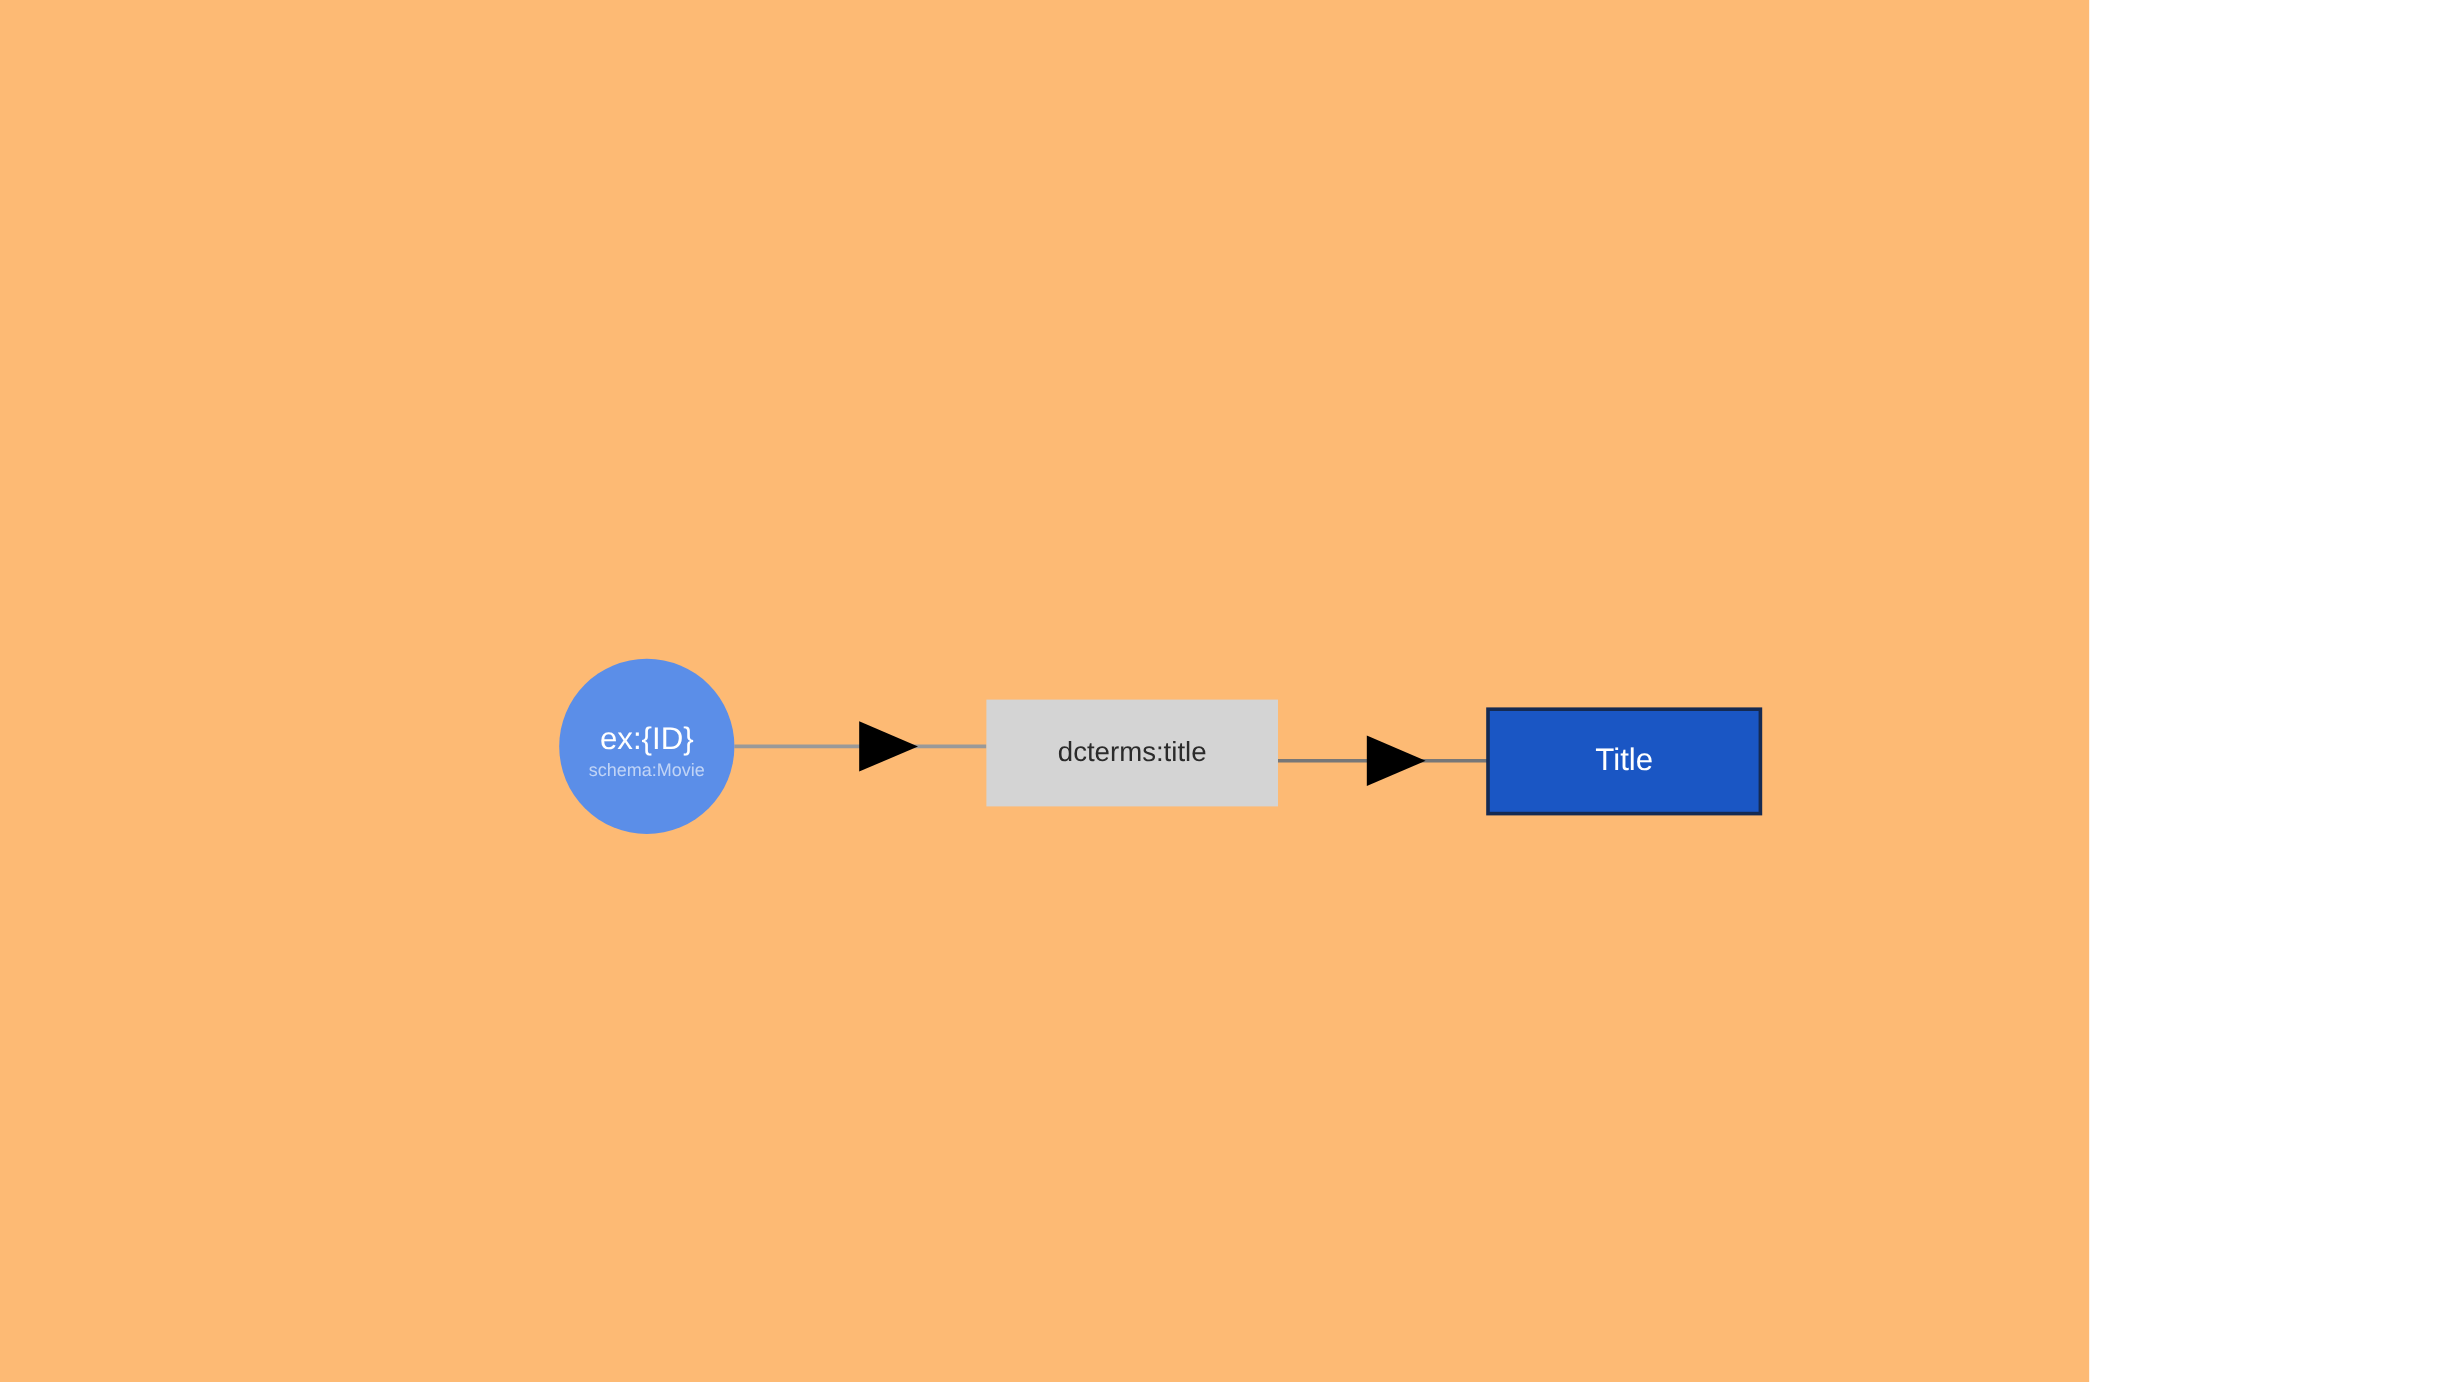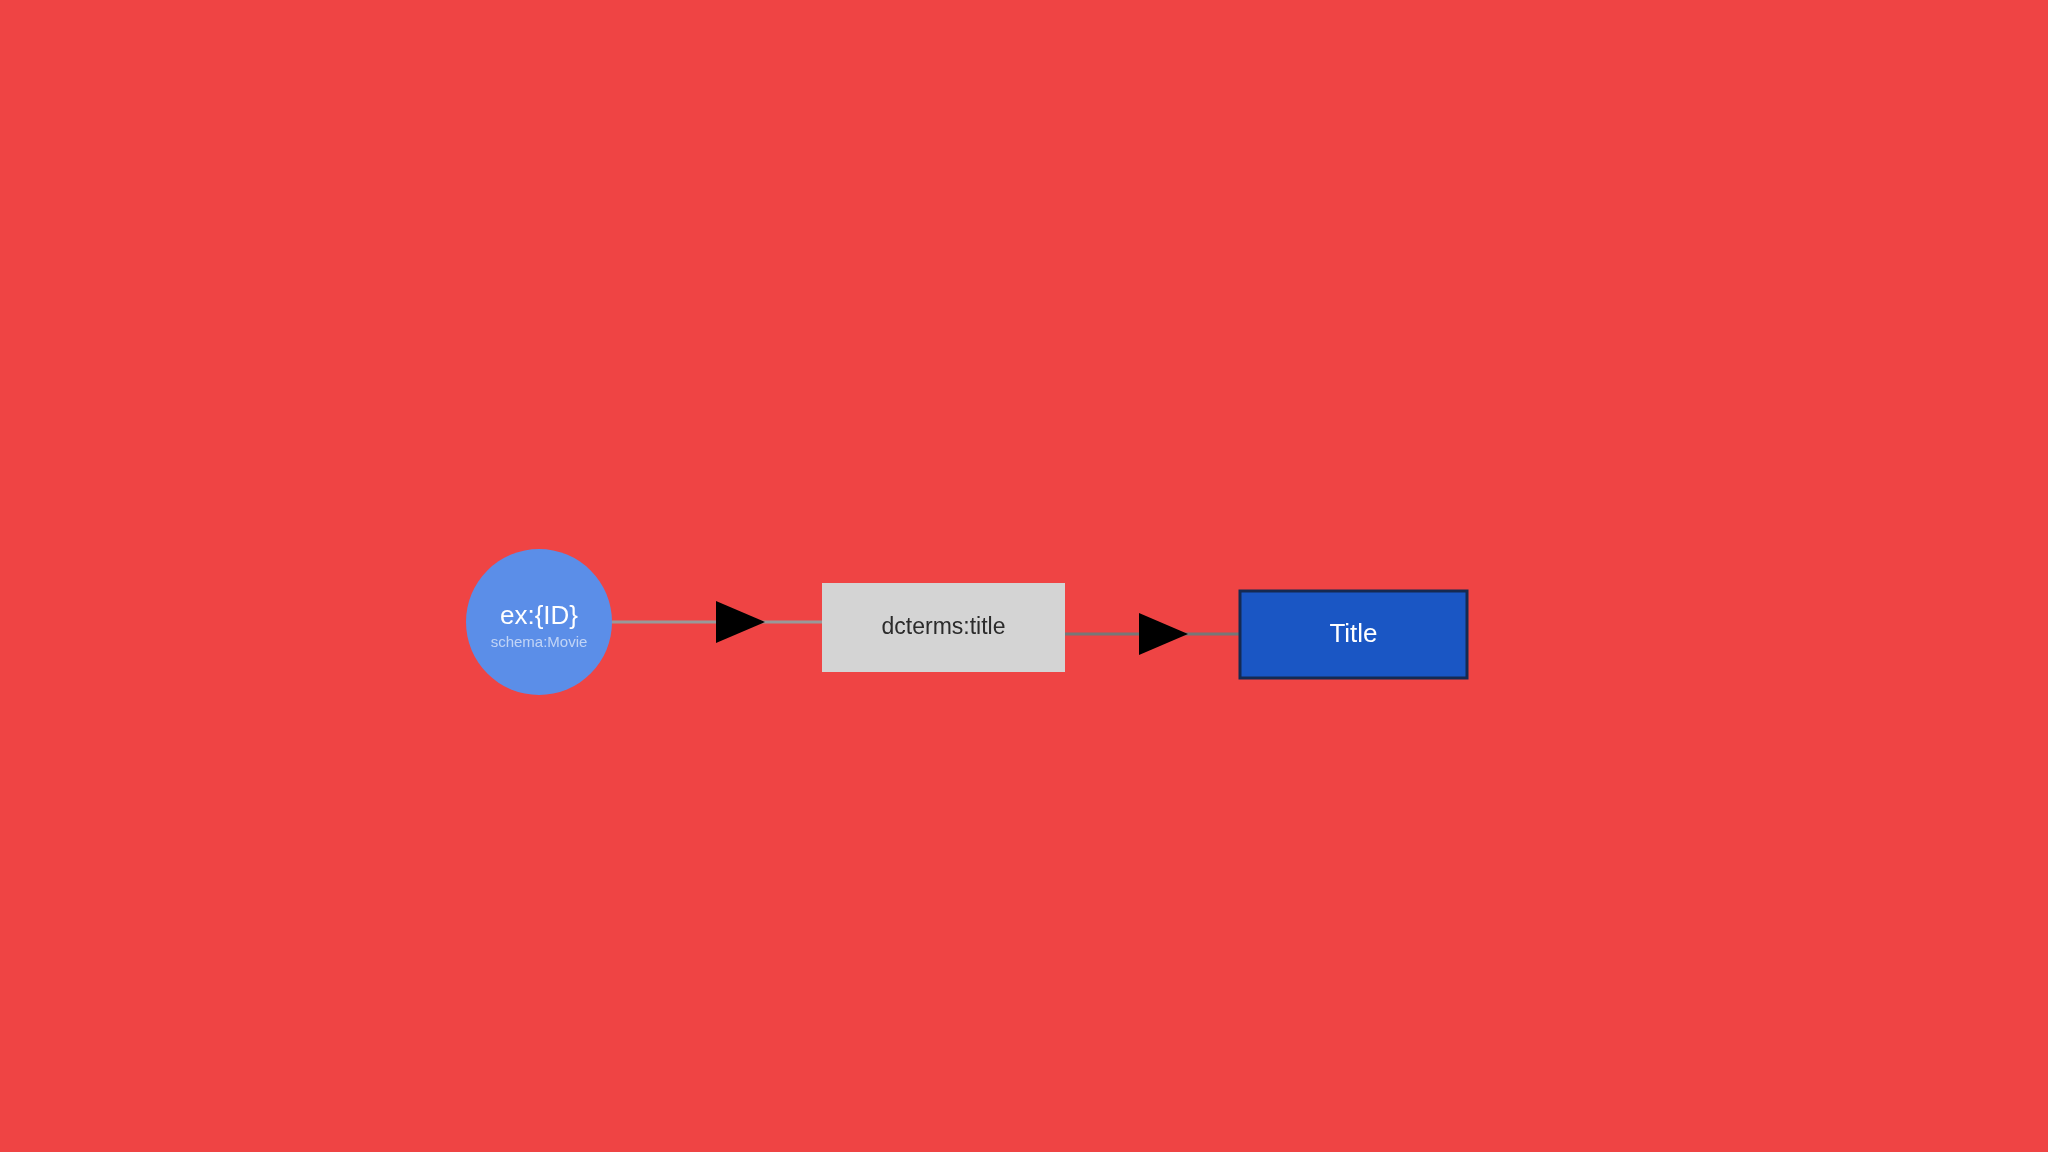--- a/index.html
+++ b/index.html
@@ -5,24 +5,25 @@
   html, body {
     margin: 0;
     padding: 0;
     background: #ffffff;
   }
   body {
     font-family: "Liberation Sans", sans-serif;
   }
   #canvas {
     position: relative;
-    width: 2048px;
+    width: 1715px;
     height: 1152px;
-    background: #ef4444;
+    background: #fdba74;
     overflow: hidden;
+    padding-left: 26px;
   }
   #graph-svg {
     position: absolute;
     inset: 0;
     width: 2048px;
     height: 1152px;
     display: block;
   }
 
   

